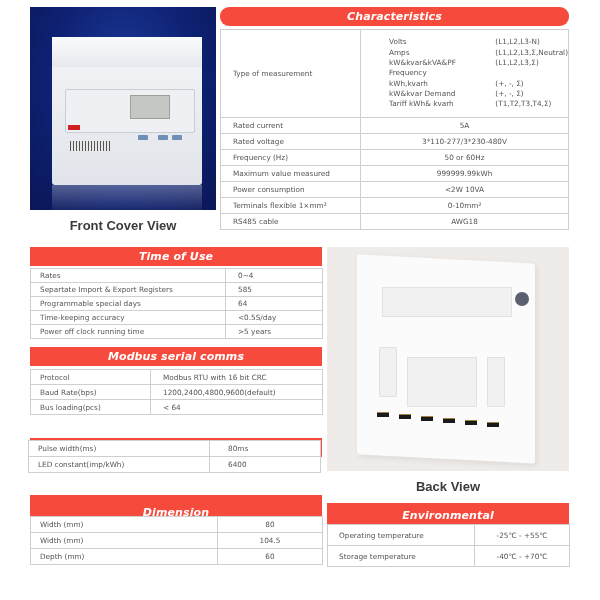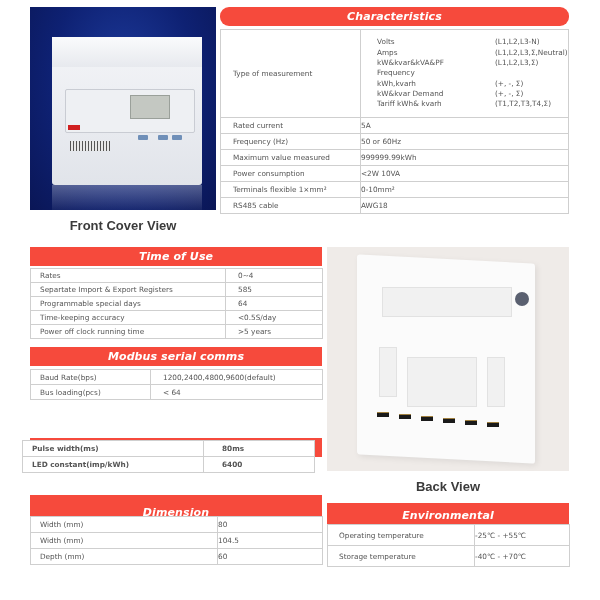--- a/index.html
+++ b/index.html
@@ -28,21 +28,21 @@
     table-layout: fixed;
   }
   table.spec td {
     border: 1px solid #cfcfcf;
     font-size: 7.3px;
     color: #555;
     padding: 0 0 0 9px;
     white-space: nowrap;
     overflow: hidden;
   }
-  table.spec td.c { padding: 0; }
+  table.spec td.c { text-align: center; padding: 0; }
   table.spec td.lv { padding-left: 12px; }
 
   
   .photo-front {
     position: absolute; left: 30px; top: 7px; width: 186px; height: 203px;
     background: radial-gradient(ellipse at 50% 35%, #1d3a9a 0%, #0e2173 55%, #0a1656 100%);
     overflow: hidden;
   }
   .photo-back {
     position: absolute; left: 327px; top: 247px; width: 242px; height: 224px;
@@ -94,21 +94,21 @@
 <div class="hdr" style="left:220px; top:7px; width:349px; height:19px;border-radius:9px;">Characteristics</div>
 
 <table class="spec" style="left:220px; top:29px; width:348px;">
   <colgroup>
       <col style="width:140px">
       <col style="width:208px">
     </colgroup>
   <tbody>
       <tr style="height:88px">
     <td style="padding-left:12px">Type of measurement</td>
-    <td style="padding:3px 0 3px 16px; vertical-align:middle;">
+    <td style="padding:3px 0 3px 28px; vertical-align:middle;">
       <div style="display:flex; line-height:10.3px;">
         <div style="width:118px;">
           <div>Volts</div>
           <div>Amps</div>
           <div>kW&amp;kvar&amp;kVA&amp;PF</div>
           <div>Frequency</div>
           <div>kWh,kvarh</div>
           <div>kW&amp;kvar Demand</div>
           <div>Tariff kWh&amp; kvarh</div>
         </div>
@@ -122,20 +122,24 @@
           <div>(T1,T2,T3,T4,Σ)</div>
         </div>
       </div>
     </td>
   </tr>
   <tr style="height:16px">
     <td style="padding-left:12px">Rated current</td>
     <td class="c">5A</td>
   </tr>
   <tr style="height:16px">
+    <td style="padding-left:12px">Rated voltage</td>
+    <td class="c">3*110-277/3*230-480V</td>
+  </tr>
+  <tr style="height:16px">
     <td style="padding-left:12px">Frequency (Hz)</td>
     <td class="c">50 or 60Hz</td>
   </tr>
   <tr style="height:16px">
     <td style="padding-left:12px">Maximum value measured</td>
     <td class="c">999999.99kWh</td>
   </tr>
   <tr style="height:16px">
     <td style="padding-left:12px">Power consumption</td>
     <td class="c">&lt;2W 10VA</td>
@@ -181,33 +185,37 @@
 </tbody>
   </table>
 
 <div class="hdr" style="left:30px; top:347px; width:292px; height:19px;">Modbus serial comms</div>
 <table class="spec" style="left:30px; top:369px; width:292px;">
   <colgroup>
       <col style="width:120px">
       <col style="width:172px">
     </colgroup>
   <tbody>
+      <tr style="height:15px">
+    <td>Protocol</td>
+    <td class="lv">Modbus RTU with 16 bit CRC</td>
+  </tr>
   <tr style="height:15px">
     <td>Baud Rate(bps)</td>
     <td class="lv">1200,2400,4800,9600(default)</td>
   </tr>
   <tr style="height:15px">
     <td>Bus loading(pcs)</td>
     <td class="lv">&lt; 64</td>
   </tr>
 </tbody>
   </table>
 
 <div class="hdr" style="left:30px; top:418px; width:292px; height:19px;margin-top:20px;">General data</div>
-<table class="spec" style="left:22px; top:440px; width:292px;font-weight:bold;">
+<table class="spec" style="left:28px; top:440px; width:292px;">
   <colgroup>
       <col style="width:181px">
       <col style="width:111px">
     </colgroup>
   <tbody>
       <tr style="height:16px">
     <td>Pulse width(ms)</td>
     <td class="lv" style="padding-left:18px">80ms</td>
   </tr>
   <tr style="height:16px">

